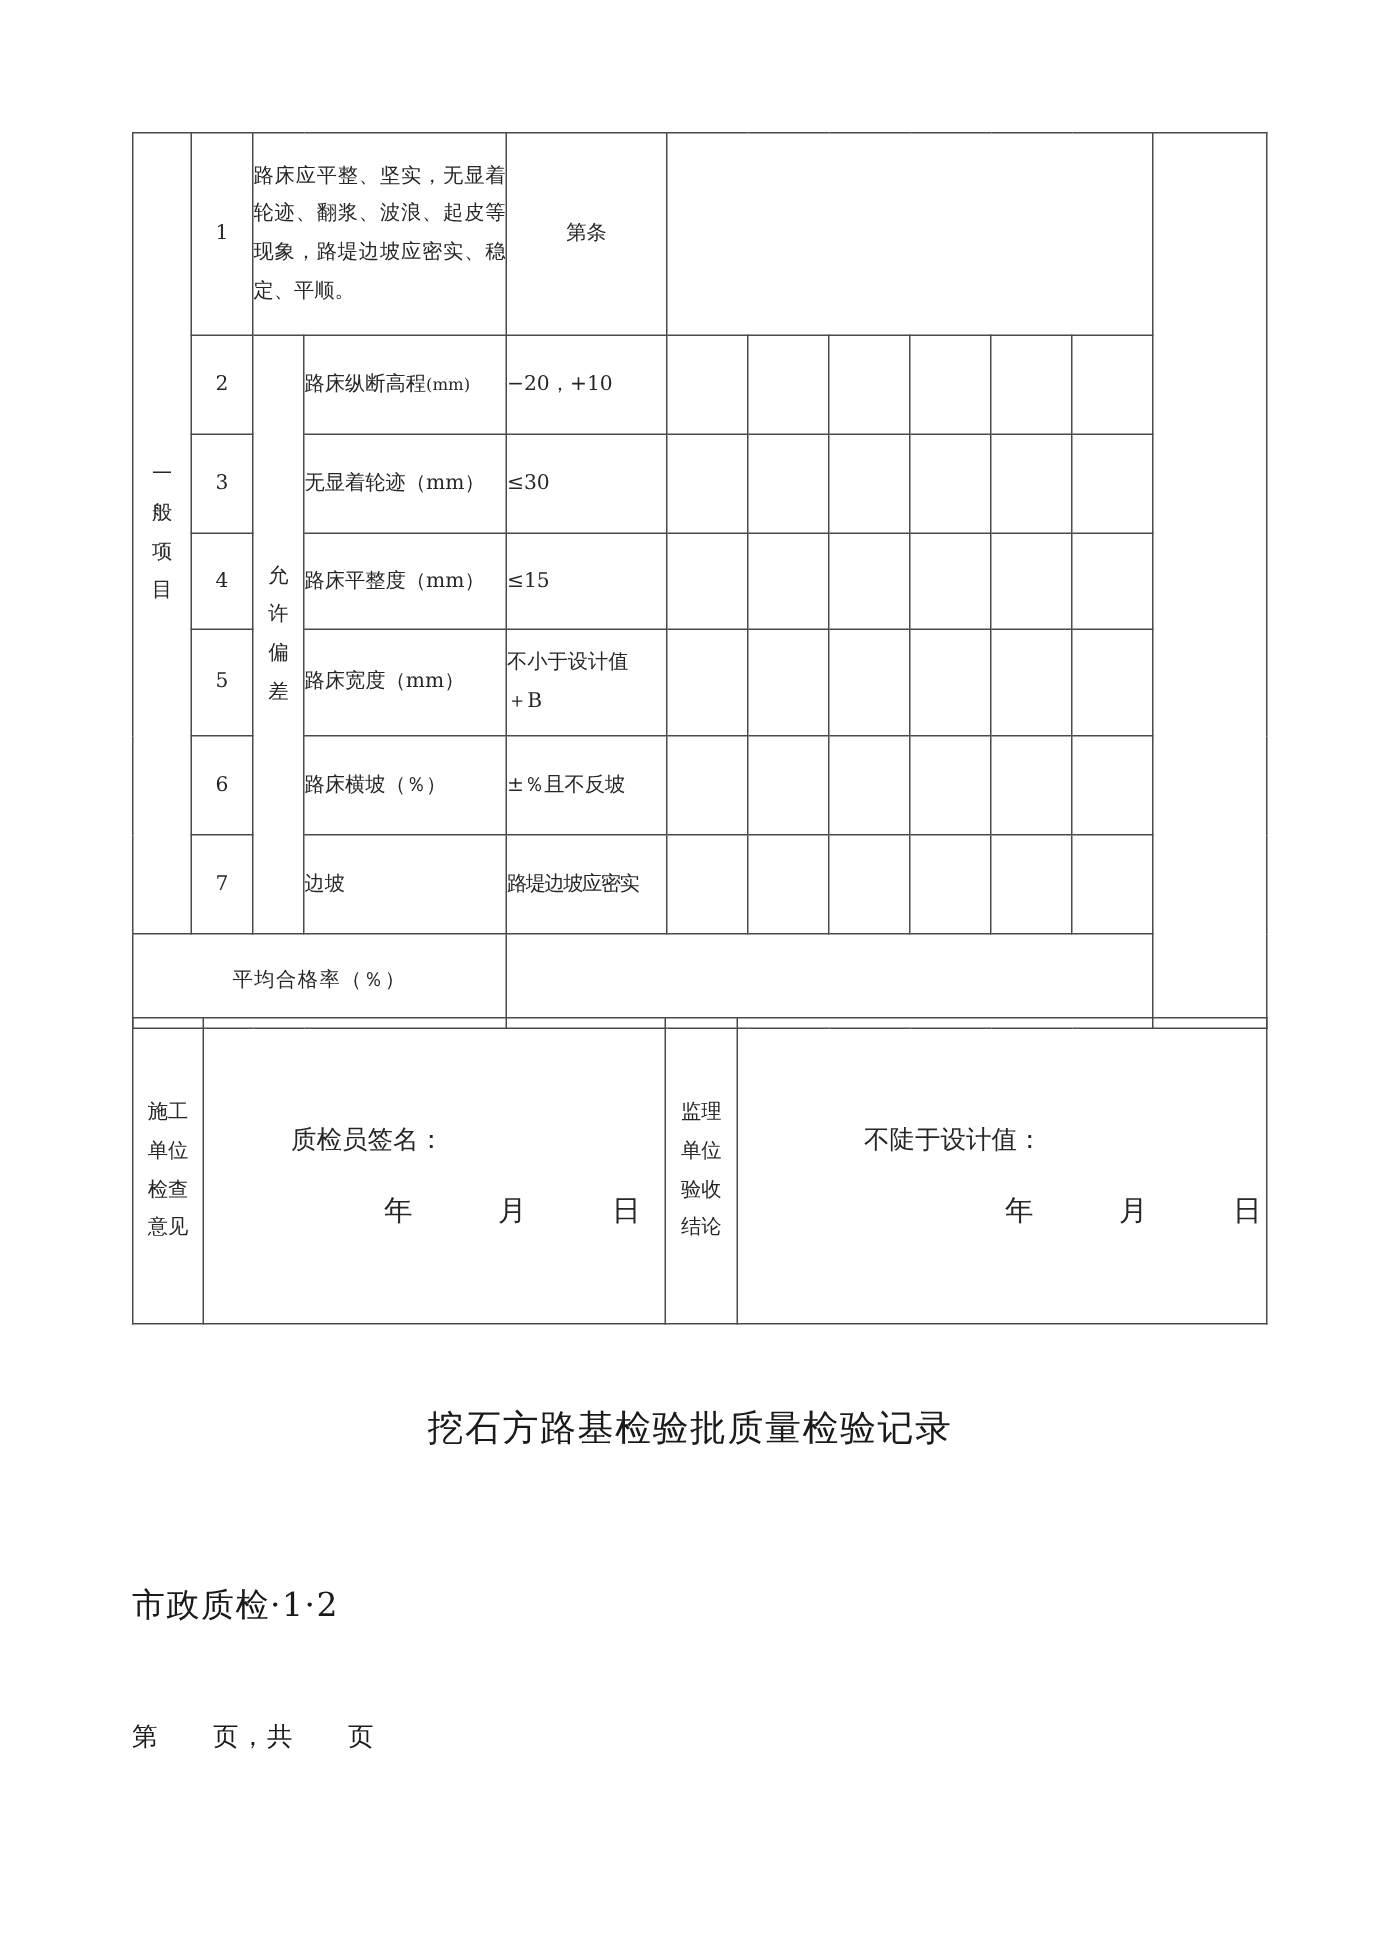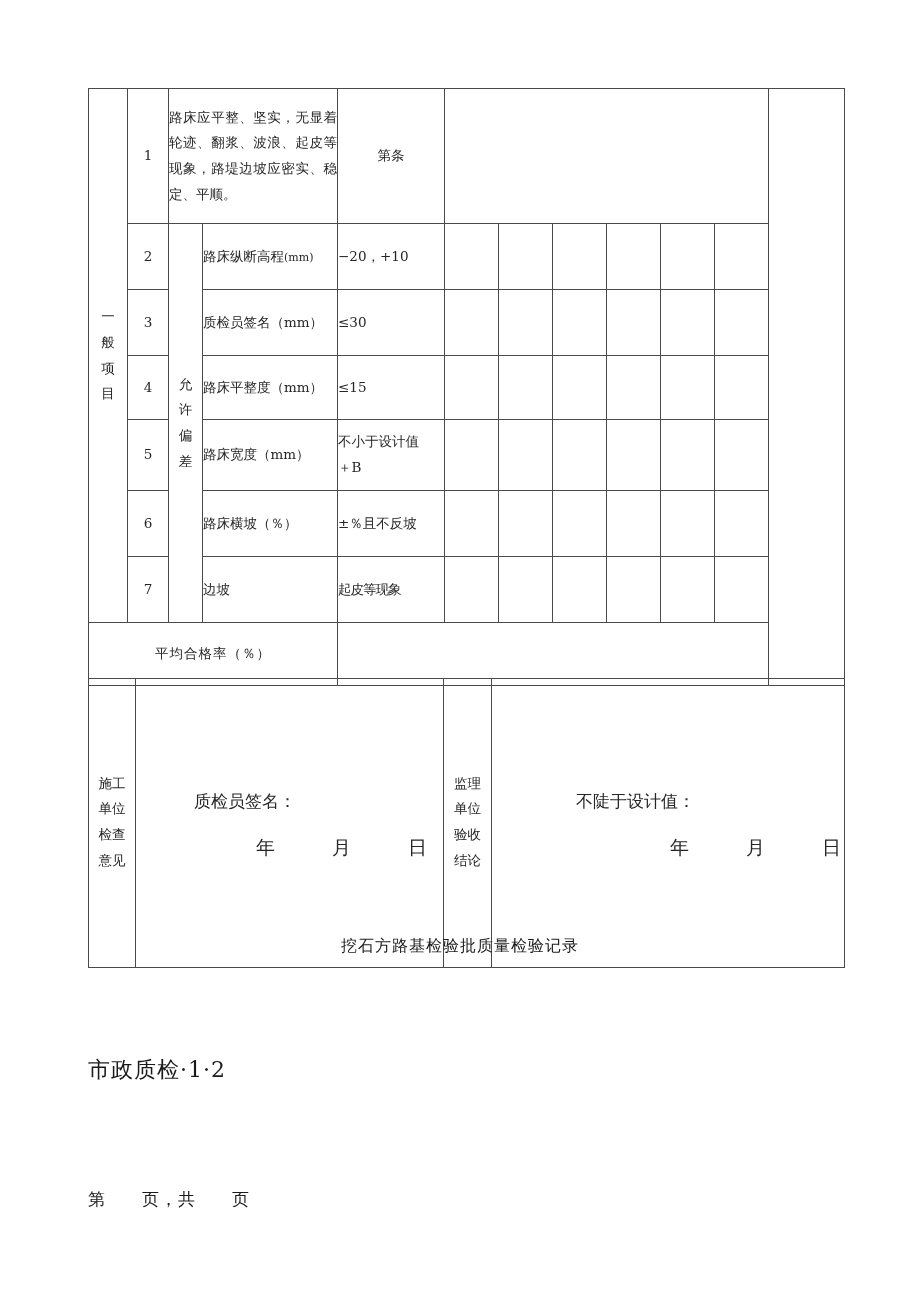--- a/index.html
+++ b/index.html
@@ -98,39 +98,38 @@
 
   .sig-cell { vertical-align: top; padding: 6px 10px 6px 10px; }
 
   
   .doc-title {
     position: absolute;
     left: 0;
     top: 936px;
     width: 920px;
     text-align: center;
-    font-size: 16px;
+    font-size: 24px;
     letter-spacing: 1px;
     color: #1a1a1a;
   }
   .code-line {
     position: absolute;
     left: 88px;
     top: 1055px;
     font-size: 22px;
     letter-spacing: 1px;
   }
   .page-line {
     position: absolute;
     left: 88px;
     top: 1146px;
     font-size: 17px;
     letter-spacing: 1px;
     white-space: pre;
-    margin-top: 42px;
   }
 </style>
 </head>
 <body>
 
 <div class="page">
 
   <table class="form-table">
     <colgroup>
       <col style="width:39px">
@@ -175,21 +174,21 @@
       <td></td>
       <td></td>
       <td></td>
       <td></td>
       <td></td>
       <td></td>
     </tr>
 
     <tr>
       <td class="ctr" style="height:65px">3</td>
-      <td class="item-name">质检员签名（mm）</td>
+      <td class="item-name">无显着轮迹（mm）</td>
       <td class="item-val">≤30</td>
       <td></td>
       <td></td>
       <td></td>
       <td></td>
       <td></td>
       <td></td>
     </tr>
 
     <tr>
@@ -225,37 +224,37 @@
       <td></td>
       <td></td>
       <td></td>
       <td></td>
       <td></td>
     </tr>
 
     <tr>
       <td class="ctr" style="height:65px">7</td>
       <td class="item-name">边坡</td>
-      <td class="item-val faded">起皮等现象</td>
+      <td class="item-val faded">路堤边坡应密实</td>
       <td></td>
       <td></td>
       <td></td>
       <td></td>
       <td></td>
       <td></td>
     </tr>
 
     <tr>
       <td colspan="4" class="avg-label" style="height:62px">平均合格率（％）</td>
       <td colspan="7"></td>
     </tr>
   </tbody>
     </table>
 
-  <table class="form-table" style="top:678px; height:290px;font-family:Liberation Mono, monospace;">
+  <table class="form-table" style="top:678px; height:205px;">
     <colgroup>
       <col style="width:47px">
       <col style="width:308px">
       <col style="width:48px">
       <col style="width:353px">
     </colgroup>
     <tbody>
         <tr>
       <td class="vtext">
         <span>施工</span>

